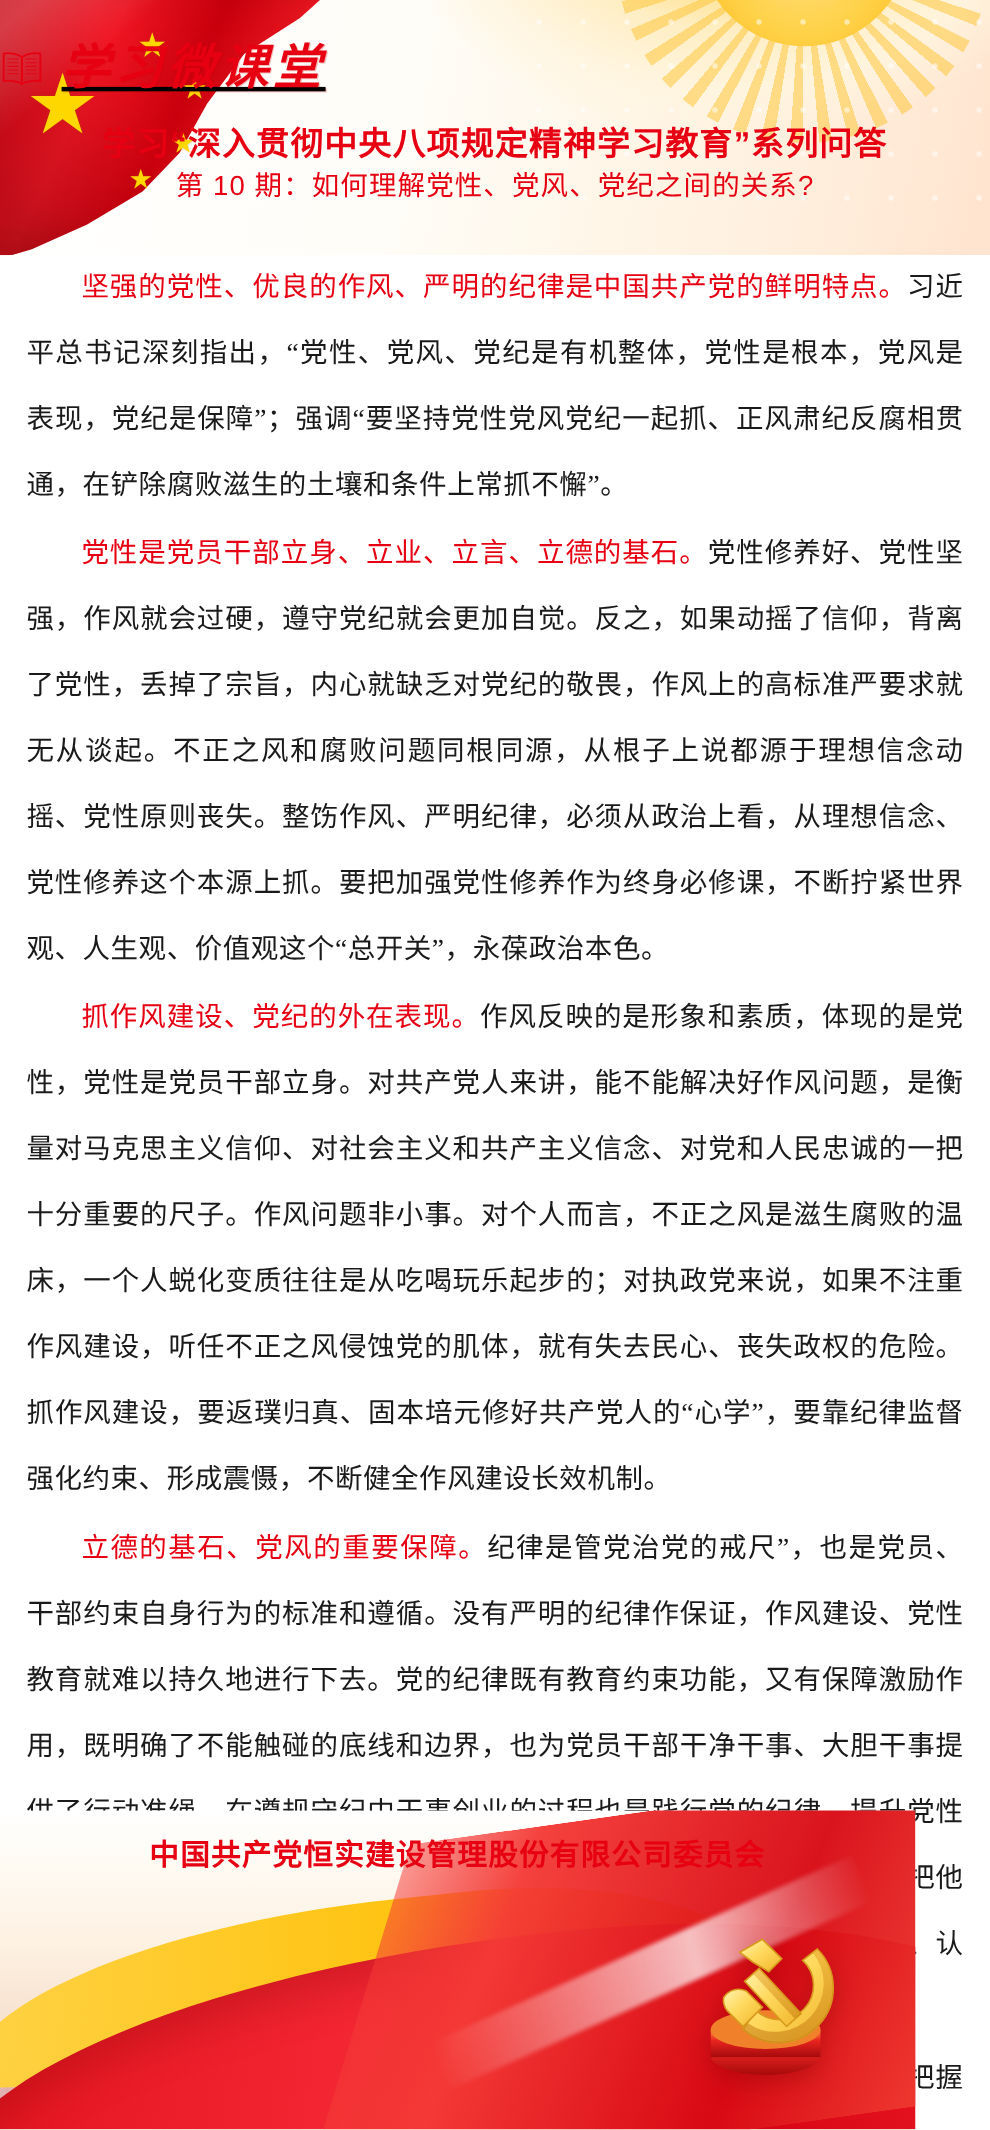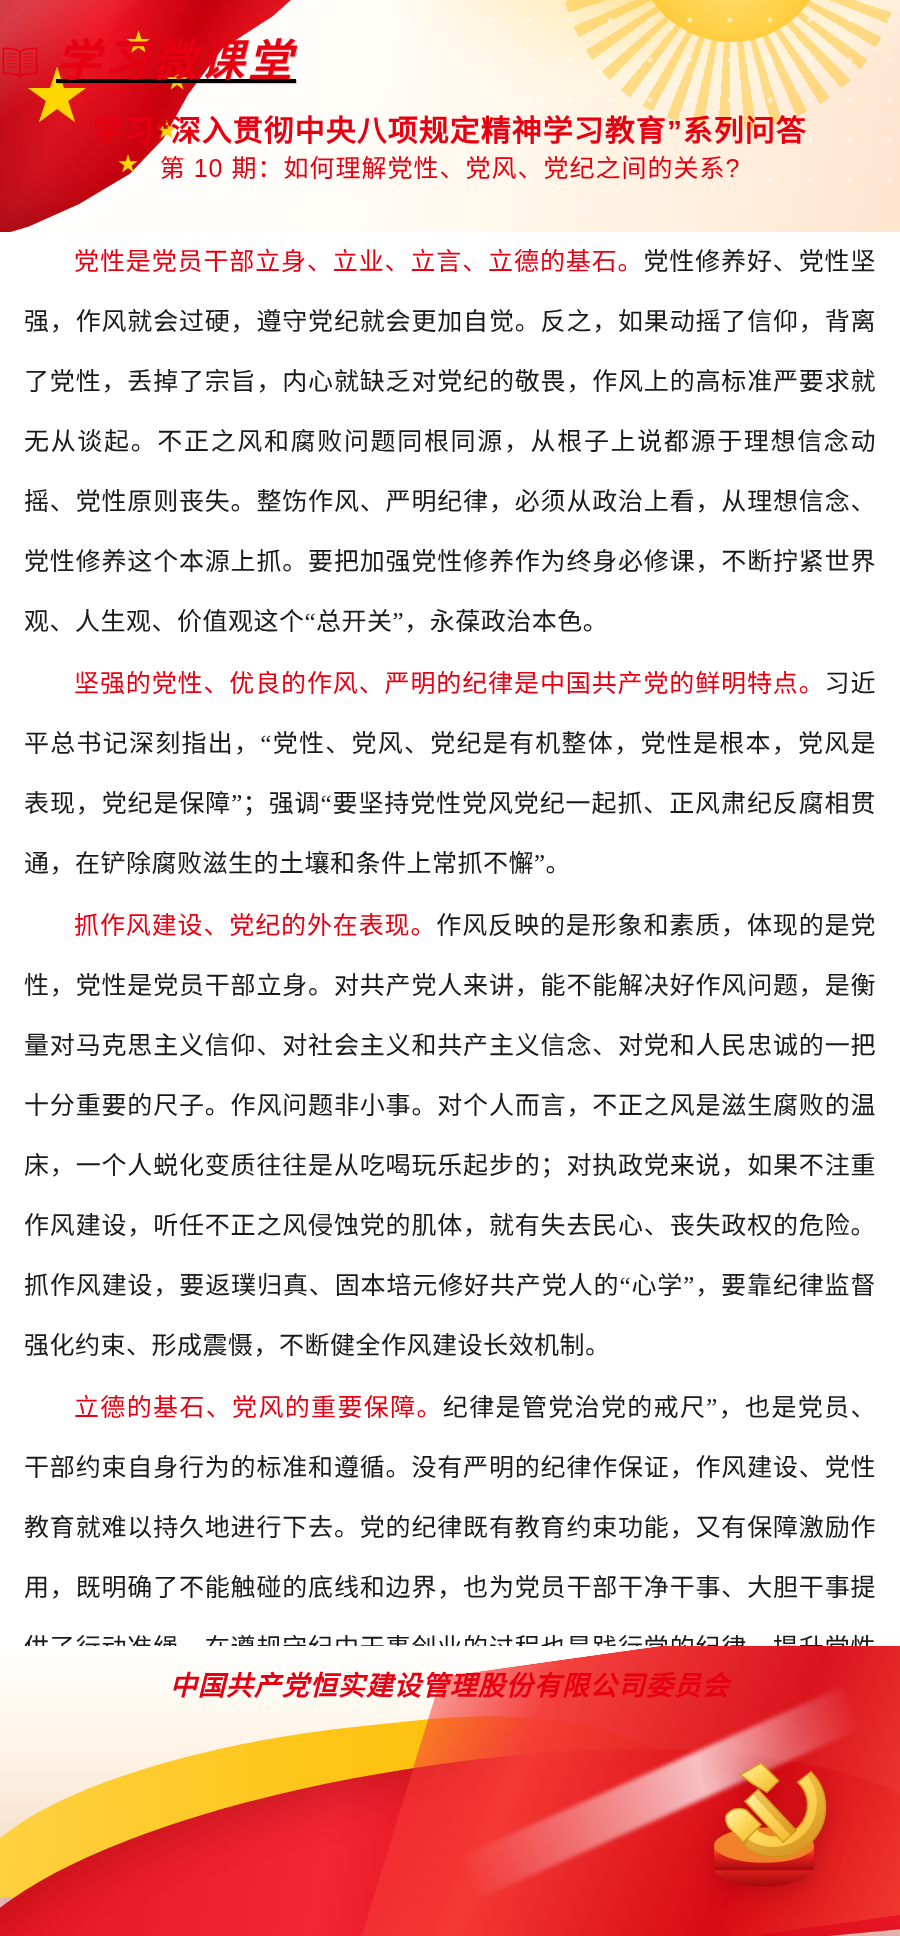--- a/index.html
+++ b/index.html
@@ -200,26 +200,25 @@
   }
   .para .hl {
     color: #e60012;
   }
 
   
   .footer {
     position: absolute;
     left: 0;
     bottom: 0;
-    width: 900px;
+    width: 832px;
     height: 290px;
     overflow: hidden;
     background:
       linear-gradient(180deg, #ffffff 0%, #fffaf2 18%, #fdf1e2 42%, #f6dfcc 70%, #efcdb6 100%);
-    font-style: italic;
   }
   .mountains {
     position: absolute;
     left: 0; bottom: 0;
     width: 900px;
     height: 230px;
     background:
       radial-gradient(ellipse 240px 90px at 12% 100%, rgba(198,120,150,0.42) 0 60%, rgba(198,120,150,0) 72%),
       radial-gradient(ellipse 300px 110px at 40% 104%, rgba(186,104,140,0.40) 0 58%, rgba(186,104,140,0) 72%),
       radial-gradient(ellipse 260px 100px at 66% 100%, rgba(205,128,152,0.36) 0 58%, rgba(205,128,152,0) 72%),
@@ -350,25 +349,25 @@
       <div class="brand-title">学习微课堂</div>
     </div>
 
     <div class="head-line1">学习“深入贯彻中央八项规定精神学习教育”系列问答</div>
     <div class="head-line2">第 10 期：如何理解党性、党风、党纪之间的关系?</div>
   </div>
 
   <div class="article">
 
     <p class="para">
+      <span class="hl">坚强的党性、优良的作风、严明的纪律是中国共产党的鲜明特点。</span><span>习近平总书记深刻指出，“党性、党风、党纪是有机整体，党性是根本，党风是表现，党纪是保障”；强调“要坚持党性党风党纪一起抓、正风肃纪反腐相贯通，在铲除腐败滋生的土壤和条件上常抓不懈”。</span>
+    </p>
+
+    <p class="para">
       <span class="hl">党性是党员干部立身、立业、立言、立德的基石。</span><span>党性修养好、党性坚强，作风就会过硬，遵守党纪就会更加自觉。反之，如果动摇了信仰，背离了党性，丢掉了宗旨，内心就缺乏对党纪的敬畏，作风上的高标准严要求就无从谈起。不正之风和腐败问题同根同源，从根子上说都源于理想信念动摇、党性原则丧失。整饬作风、严明纪律，必须从政治上看，从理想信念、党性修养这个本源上抓。要把加强党性修养作为终身必修课，不断拧紧世界观、人生观、价值观这个“总开关”，永葆政治本色。</span>
-    </p>
-
-    <p class="para">
-      <span class="hl">坚强的党性、优良的作风、严明的纪律是中国共产党的鲜明特点。</span><span>习近平总书记深刻指出，“党性、党风、党纪是有机整体，党性是根本，党风是表现，党纪是保障”；强调“要坚持党性党风党纪一起抓、正风肃纪反腐相贯通，在铲除腐败滋生的土壤和条件上常抓不懈”。</span>
     </p>
 
     <p class="para">
       <span class="hl">抓作风建设、党纪的外在表现。</span><span>作风反映的是形象和素质，体现的是党性，党性是党员干部立身。对共产党人来讲，能不能解决好作风问题，是衡量对马克思主义信仰、对社会主义和共产主义信念、对党和人民忠诚的一把十分重要的尺子。作风问题非小事。对个人而言，不正之风是滋生腐败的温床，一个人蜕化变质往往是从吃喝玩乐起步的；对执政党来说，如果不注重作风建设，听任不正之风侵蚀党的肌体，就有失去民心、丧失政权的危险。抓作风建设，要返璞归真、固本培元修好共产党人的“心学”，要靠纪律监督强化约束、形成震慑，不断健全作风建设长效机制。</span>
     </p>
 
     <p class="para">
       <span class="hl">立德的基石、党风的重要保障。</span><span>纪律是管党治党的戒尺”，也是党员、干部约束自身行为的标准和遵循。没有严明的纪律作保证，作风建设、党性教育就难以持久地进行下去。党的纪律既有教育约束功能，又有保障激励作用，既明确了不能触碰的底线和边界，也为党员干部干净干事、大胆干事提供了行动准绳。在遵规守纪中干事创业的过程也是践行党的纪律、提升党性修养的过程。加强党的纪律建设是一项经常性工作，要引导党员、干部把他律转化为自律，内化为日用而不觉的言行准则，做到时时处处遵规守纪、认认真真干事创业。</span>
     </p>
 

